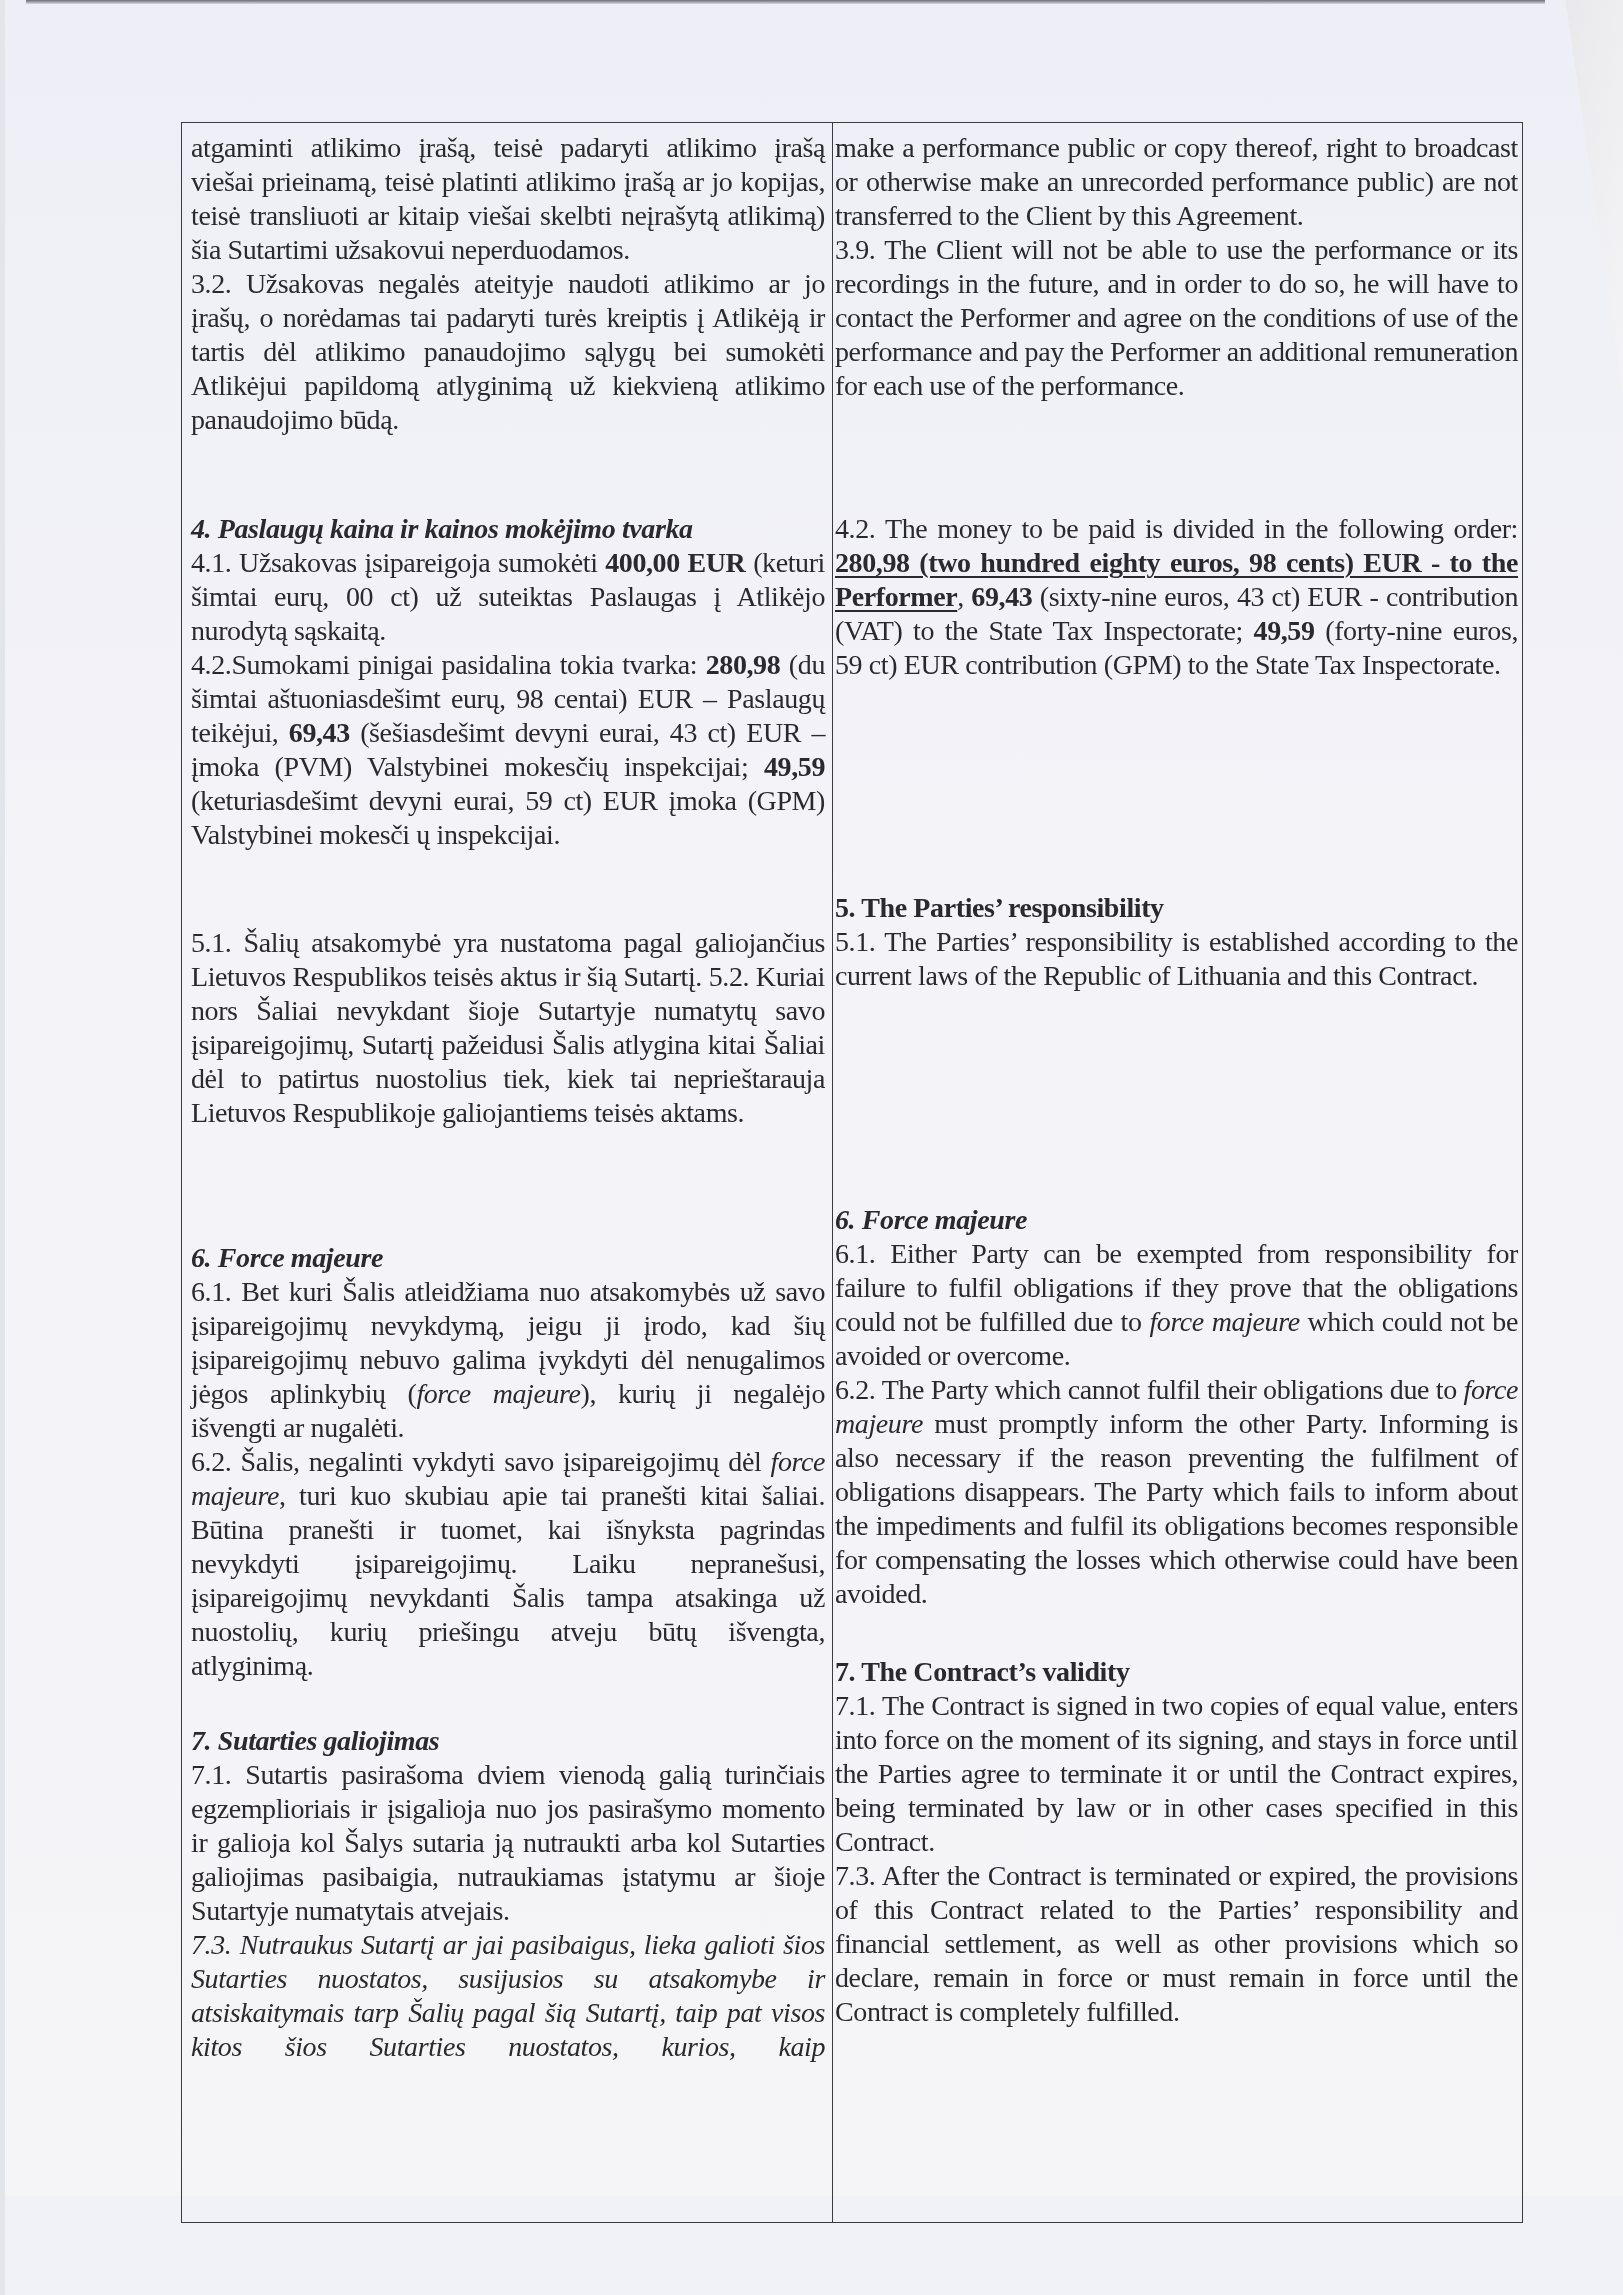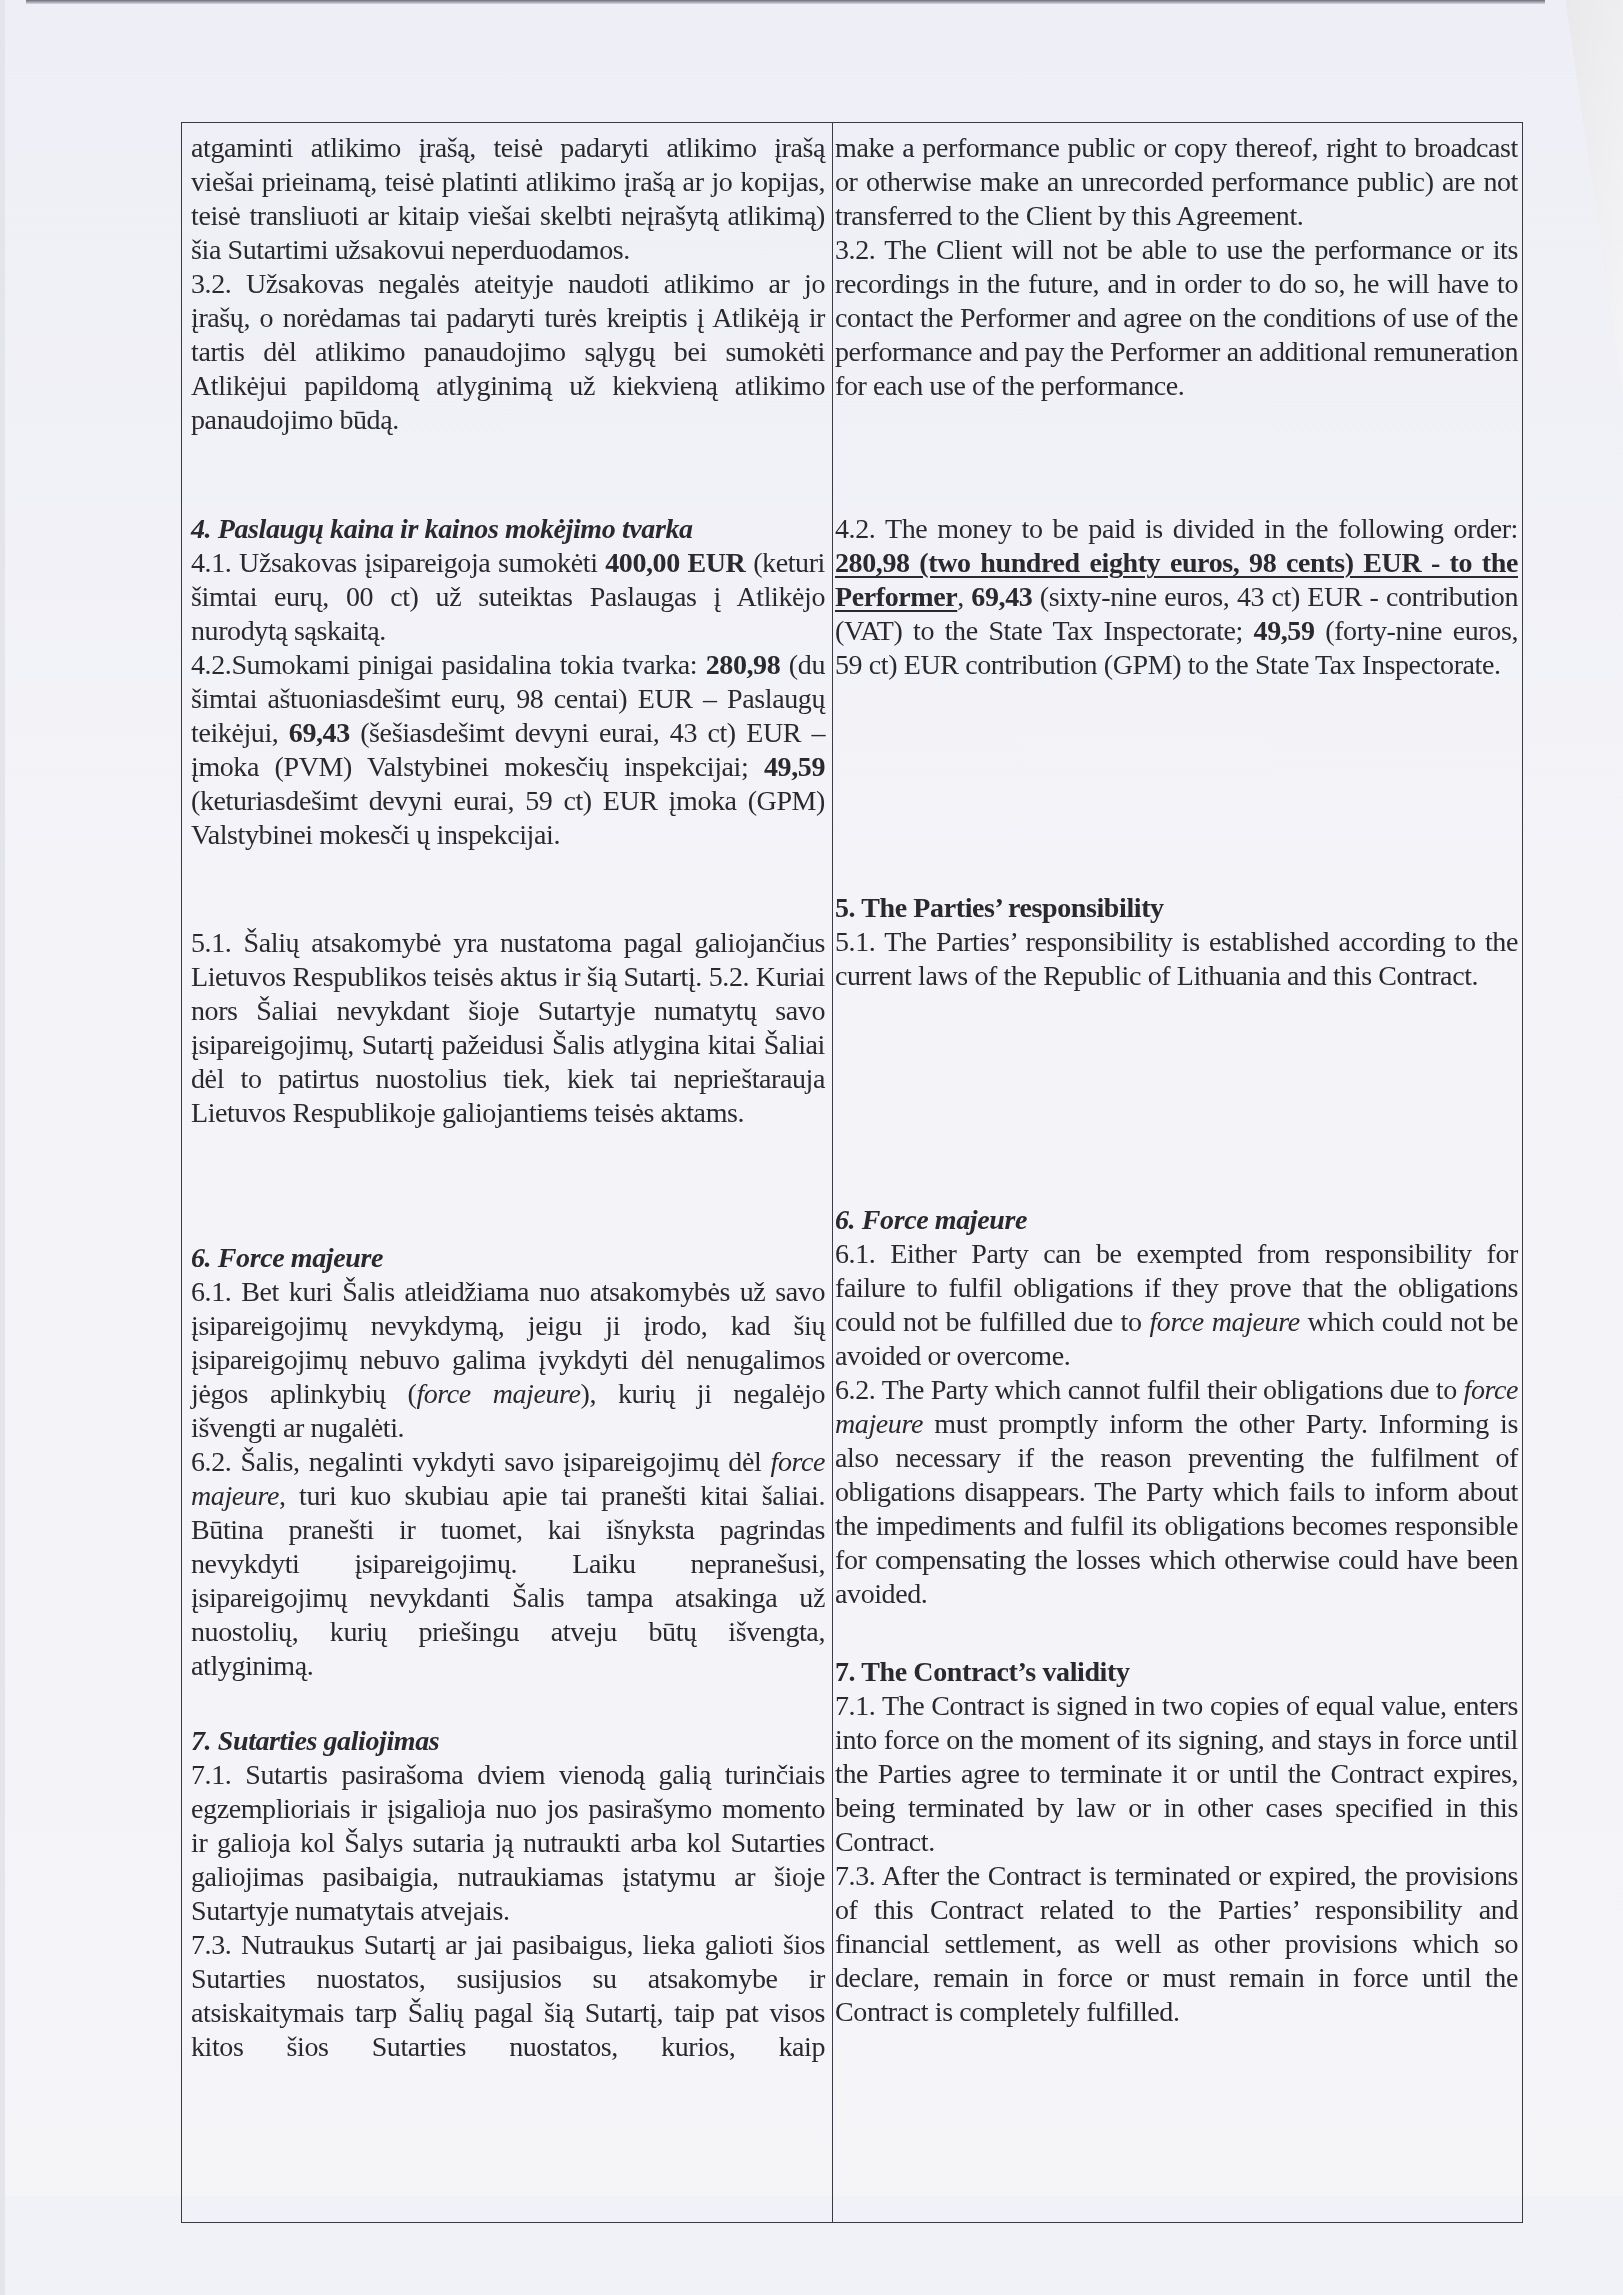--- a/index.html
+++ b/index.html
@@ -68,28 +68,28 @@
 
     <div class="block" style="top:1241px;">
       <p class="p h-it">6. Force majeure</p>
       <p class="p"><span>6.1. Bet kuri Šalis atleidžiama nuo atsakomybės už savo įsipareigojimų nevykdymą, jeigu ji įrodo, kad šių įsipareigojimų nebuvo galima įvykdyti dėl nenugalimos jėgos aplinkybių (</span><i>force majeure</i><span>), kurių ji negalėjo išvengti ar nugalėti.</span></p>
       <p class="p"><span>6.2. Šalis, negalinti vykdyti savo įsipareigojimų dėl </span><i>force majeure</i><span>, turi kuo skubiau apie tai pranešti kitai šaliai. Būtina pranešti ir tuomet, kai išnyksta pagrindas nevykdyti įsipareigojimų. Laiku nepranešusi, įsipareigojimų nevykdanti Šalis tampa atsakinga už nuostolių, kurių priešingu atveju būtų išvengta, atlyginimą.</span></p>
     </div>
 
     <div class="block" style="top:1724px;">
       <p class="p h-it">7. Sutarties galiojimas</p>
       <p class="p">7.1. Sutartis pasirašoma dviem vienodą galią turinčiais egzemplioriais ir įsigalioja nuo jos pasirašymo momento ir galioja kol Šalys sutaria ją nutraukti arba kol Sutarties galiojimas pasibaigia, nutraukiamas įstatymu ar šioje Sutartyje numatytais atvejais.</p>
-      <p class="p" style="text-align-last:justify;">7.3. Nutraukus Sutartį ar jai pasibaigus, lieka galioti šios Sutarties nuostatos, susijusios su atsakomybe ir atsiskaitymais tarp Šalių pagal šią Sutartį, taip pat visos kitos šios Sutarties nuostatos, kurios, kaip</p>
+      <p class="p" style="text-align-last:justify;font-style:italic;">7.3. Nutraukus Sutartį ar jai pasibaigus, lieka galioti šios Sutarties nuostatos, susijusios su atsakomybe ir atsiskaitymais tarp Šalių pagal šią Sutartį, taip pat visos kitos šios Sutarties nuostatos, kurios, kaip</p>
     </div>
   </div>
 
   <div class="col right">
     <div class="block" style="top:131px;">
       <p class="p">make a performance public or copy thereof, right to broadcast or otherwise make an unrecorded performance public) are not transferred to the Client by this Agreement.</p>
-      <p class="p">3.2. The Client will not be able to use the performance or its recordings in the future, and in order to do so, he will have to contact the Performer and agree on the conditions of use of the performance and pay the Performer an additional remuneration for each use of the performance.</p>
+      <p class="p">3.9. The Client will not be able to use the performance or its recordings in the future, and in order to do so, he will have to contact the Performer and agree on the conditions of use of the performance and pay the Performer an additional remuneration for each use of the performance.</p>
     </div>
 
     <div class="block" style="top:512px;">
       <p class="p"><span>4.2. The money to be paid is divided in the following order: </span><span class="ul">280,98 (two hundred eighty euros, 98 cents) EUR - to the Performer</span><span>, </span><b>69,43</b><span> (sixty-nine euros, 43 ct) EUR - contribution (VAT) to the State Tax Inspectorate; </span><b>49,59</b><span> (forty-nine euros, 59 ct) EUR contribution (GPM) to the State Tax Inspectorate.</span></p>
     </div>
 
     <div class="block" style="top:891px;">
       <p class="p h-b">5. The Parties’ responsibility</p>
       <p class="p">5.1. The Parties’ responsibility is established according to the current laws of the Republic of Lithuania and this Contract.</p>
     </div>

